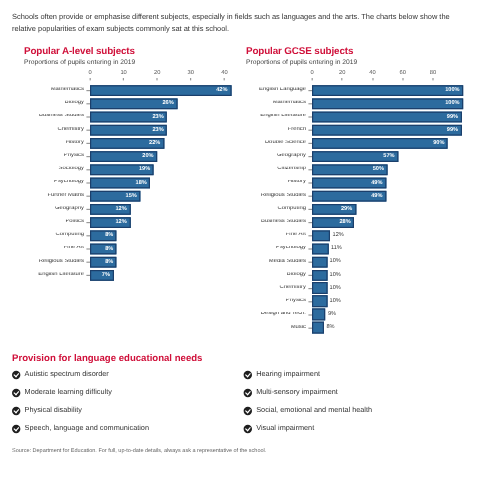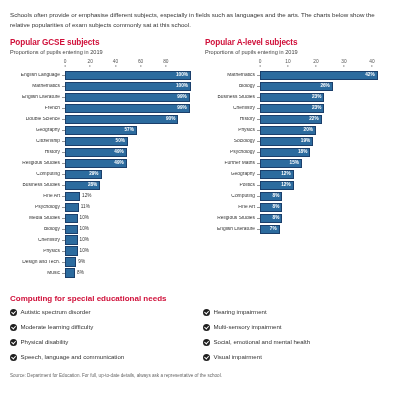--- a/index.html
+++ b/index.html
@@ -151,20 +151,184 @@
 </style>
 </head>
 <body>
 
 <div class="page">
 
   <p class="intro">Schools often provide or emphasise different subjects, especially in fields such as languages and the arts. The charts below show the relative popularities of exam subjects commonly sat at this school.</p>
 
   <div class="charts">
 
+    <div class="chart-col right">
+      <div class="chart-title">Popular A-level subjects</div>
+      <div class="chart-sub">Proportions of pupils entering in 2019</div>
+      <div class="axis-row" id="axis-1">
+          <div class="axis-tick" style="left: 0%;">
+            <span class="tk-label">0</span>
+            <span class="tk-mark"></span>
+          </div>
+          <div class="axis-tick" style="left: 22.2222%;">
+            <span class="tk-label">10</span>
+            <span class="tk-mark"></span>
+          </div>
+          <div class="axis-tick" style="left: 44.4444%;">
+            <span class="tk-label">20</span>
+            <span class="tk-mark"></span>
+          </div>
+          <div class="axis-tick" style="left: 66.6667%;">
+            <span class="tk-label">30</span>
+            <span class="tk-mark"></span>
+          </div>
+          <div class="axis-tick" style="left: 88.8889%;">
+            <span class="tk-label">40</span>
+            <span class="tk-mark"></span>
+          </div>
+        </div>
+      <div class="bars" id="bars-1">
+          <div class="bar-row">
+            <div class="bar-label">Mathematics</div>
+            <div class="bar-axis-stub"></div>
+            <div class="bar-track">
+              <div class="bar-fill" style="width: 93.3333%;">
+                <span class="bar-value-in">42%</span>
+              </div>
+            </div>
+          </div>
+          <div class="bar-row">
+            <div class="bar-label">Biology</div>
+            <div class="bar-axis-stub"></div>
+            <div class="bar-track">
+              <div class="bar-fill" style="width: 57.7778%;">
+                <span class="bar-value-in">26%</span>
+              </div>
+            </div>
+          </div>
+          <div class="bar-row">
+            <div class="bar-label">Business Studies</div>
+            <div class="bar-axis-stub"></div>
+            <div class="bar-track">
+              <div class="bar-fill" style="width: 51.1111%;">
+                <span class="bar-value-in">23%</span>
+              </div>
+            </div>
+          </div>
+          <div class="bar-row">
+            <div class="bar-label">Chemistry</div>
+            <div class="bar-axis-stub"></div>
+            <div class="bar-track">
+              <div class="bar-fill" style="width: 51.1111%;">
+                <span class="bar-value-in">23%</span>
+              </div>
+            </div>
+          </div>
+          <div class="bar-row">
+            <div class="bar-label">History</div>
+            <div class="bar-axis-stub"></div>
+            <div class="bar-track">
+              <div class="bar-fill" style="width: 48.8889%;">
+                <span class="bar-value-in">22%</span>
+              </div>
+            </div>
+          </div>
+          <div class="bar-row">
+            <div class="bar-label">Physics</div>
+            <div class="bar-axis-stub"></div>
+            <div class="bar-track">
+              <div class="bar-fill" style="width: 44.4444%;">
+                <span class="bar-value-in">20%</span>
+              </div>
+            </div>
+          </div>
+          <div class="bar-row">
+            <div class="bar-label">Sociology</div>
+            <div class="bar-axis-stub"></div>
+            <div class="bar-track">
+              <div class="bar-fill" style="width: 42.2222%;">
+                <span class="bar-value-in">19%</span>
+              </div>
+            </div>
+          </div>
+          <div class="bar-row">
+            <div class="bar-label">Psychology</div>
+            <div class="bar-axis-stub"></div>
+            <div class="bar-track">
+              <div class="bar-fill" style="width: 40%;">
+                <span class="bar-value-in">18%</span>
+              </div>
+            </div>
+          </div>
+          <div class="bar-row">
+            <div class="bar-label">Further Maths</div>
+            <div class="bar-axis-stub"></div>
+            <div class="bar-track">
+              <div class="bar-fill" style="width: 33.3333%;">
+                <span class="bar-value-in">15%</span>
+              </div>
+            </div>
+          </div>
+          <div class="bar-row">
+            <div class="bar-label">Geography</div>
+            <div class="bar-axis-stub"></div>
+            <div class="bar-track">
+              <div class="bar-fill" style="width: 26.6667%;">
+                <span class="bar-value-in">12%</span>
+              </div>
+            </div>
+          </div>
+          <div class="bar-row">
+            <div class="bar-label">Politics</div>
+            <div class="bar-axis-stub"></div>
+            <div class="bar-track">
+              <div class="bar-fill" style="width: 26.6667%;">
+                <span class="bar-value-in">12%</span>
+              </div>
+            </div>
+          </div>
+          <div class="bar-row">
+            <div class="bar-label">Computing</div>
+            <div class="bar-axis-stub"></div>
+            <div class="bar-track">
+              <div class="bar-fill" style="width: 17.7778%;">
+                <span class="bar-value-in">8%</span>
+              </div>
+            </div>
+          </div>
+          <div class="bar-row">
+            <div class="bar-label">Fine Art</div>
+            <div class="bar-axis-stub"></div>
+            <div class="bar-track">
+              <div class="bar-fill" style="width: 17.7778%;">
+                <span class="bar-value-in">8%</span>
+              </div>
+            </div>
+          </div>
+          <div class="bar-row">
+            <div class="bar-label">Religious Studies</div>
+            <div class="bar-axis-stub"></div>
+            <div class="bar-track">
+              <div class="bar-fill" style="width: 17.7778%;">
+                <span class="bar-value-in">8%</span>
+              </div>
+            </div>
+          </div>
+          <div class="bar-row">
+            <div class="bar-label">English Literature</div>
+            <div class="bar-axis-stub"></div>
+            <div class="bar-track">
+              <div class="bar-fill" style="width: 15.5556%;">
+                <span class="bar-value-in">7%</span>
+              </div>
+            </div>
+          </div>
+        </div>
+    </div>
+
     <div class="chart-col">
       <div class="chart-title">Popular GCSE subjects</div>
       <div class="chart-sub">Proportions of pupils entering in 2019</div>
       <div class="axis-row" id="axis-0">
           <div class="axis-tick" style="left: 0%;">
             <span class="tk-label">0</span>
             <span class="tk-mark"></span>
           </div>
           <div class="axis-tick" style="left: 20%;">
             <span class="tk-label">20</span>
@@ -343,188 +507,24 @@
             <div class="bar-label">Music</div>
             <div class="bar-axis-stub"></div>
             <div class="bar-track">
               <div class="bar-fill" style="width: 8%;"></div>
               <span class="bar-value-out" style="left: calc(8% + 2px);">8%</span>
             </div>
           </div>
         </div>
     </div>
 
-    <div class="chart-col right">
-      <div class="chart-title">Popular A-level subjects</div>
-      <div class="chart-sub">Proportions of pupils entering in 2019</div>
-      <div class="axis-row" id="axis-1">
-          <div class="axis-tick" style="left: 0%;">
-            <span class="tk-label">0</span>
-            <span class="tk-mark"></span>
-          </div>
-          <div class="axis-tick" style="left: 22.2222%;">
-            <span class="tk-label">10</span>
-            <span class="tk-mark"></span>
-          </div>
-          <div class="axis-tick" style="left: 44.4444%;">
-            <span class="tk-label">20</span>
-            <span class="tk-mark"></span>
-          </div>
-          <div class="axis-tick" style="left: 66.6667%;">
-            <span class="tk-label">30</span>
-            <span class="tk-mark"></span>
-          </div>
-          <div class="axis-tick" style="left: 88.8889%;">
-            <span class="tk-label">40</span>
-            <span class="tk-mark"></span>
-          </div>
-        </div>
-      <div class="bars" id="bars-1">
-          <div class="bar-row">
-            <div class="bar-label">Mathematics</div>
-            <div class="bar-axis-stub"></div>
-            <div class="bar-track">
-              <div class="bar-fill" style="width: 93.3333%;">
-                <span class="bar-value-in">42%</span>
-              </div>
-            </div>
-          </div>
-          <div class="bar-row">
-            <div class="bar-label">Biology</div>
-            <div class="bar-axis-stub"></div>
-            <div class="bar-track">
-              <div class="bar-fill" style="width: 57.7778%;">
-                <span class="bar-value-in">26%</span>
-              </div>
-            </div>
-          </div>
-          <div class="bar-row">
-            <div class="bar-label">Business Studies</div>
-            <div class="bar-axis-stub"></div>
-            <div class="bar-track">
-              <div class="bar-fill" style="width: 51.1111%;">
-                <span class="bar-value-in">23%</span>
-              </div>
-            </div>
-          </div>
-          <div class="bar-row">
-            <div class="bar-label">Chemistry</div>
-            <div class="bar-axis-stub"></div>
-            <div class="bar-track">
-              <div class="bar-fill" style="width: 51.1111%;">
-                <span class="bar-value-in">23%</span>
-              </div>
-            </div>
-          </div>
-          <div class="bar-row">
-            <div class="bar-label">History</div>
-            <div class="bar-axis-stub"></div>
-            <div class="bar-track">
-              <div class="bar-fill" style="width: 48.8889%;">
-                <span class="bar-value-in">22%</span>
-              </div>
-            </div>
-          </div>
-          <div class="bar-row">
-            <div class="bar-label">Physics</div>
-            <div class="bar-axis-stub"></div>
-            <div class="bar-track">
-              <div class="bar-fill" style="width: 44.4444%;">
-                <span class="bar-value-in">20%</span>
-              </div>
-            </div>
-          </div>
-          <div class="bar-row">
-            <div class="bar-label">Sociology</div>
-            <div class="bar-axis-stub"></div>
-            <div class="bar-track">
-              <div class="bar-fill" style="width: 42.2222%;">
-                <span class="bar-value-in">19%</span>
-              </div>
-            </div>
-          </div>
-          <div class="bar-row">
-            <div class="bar-label">Psychology</div>
-            <div class="bar-axis-stub"></div>
-            <div class="bar-track">
-              <div class="bar-fill" style="width: 40%;">
-                <span class="bar-value-in">18%</span>
-              </div>
-            </div>
-          </div>
-          <div class="bar-row">
-            <div class="bar-label">Further Maths</div>
-            <div class="bar-axis-stub"></div>
-            <div class="bar-track">
-              <div class="bar-fill" style="width: 33.3333%;">
-                <span class="bar-value-in">15%</span>
-              </div>
-            </div>
-          </div>
-          <div class="bar-row">
-            <div class="bar-label">Geography</div>
-            <div class="bar-axis-stub"></div>
-            <div class="bar-track">
-              <div class="bar-fill" style="width: 26.6667%;">
-                <span class="bar-value-in">12%</span>
-              </div>
-            </div>
-          </div>
-          <div class="bar-row">
-            <div class="bar-label">Politics</div>
-            <div class="bar-axis-stub"></div>
-            <div class="bar-track">
-              <div class="bar-fill" style="width: 26.6667%;">
-                <span class="bar-value-in">12%</span>
-              </div>
-            </div>
-          </div>
-          <div class="bar-row">
-            <div class="bar-label">Computing</div>
-            <div class="bar-axis-stub"></div>
-            <div class="bar-track">
-              <div class="bar-fill" style="width: 17.7778%;">
-                <span class="bar-value-in">8%</span>
-              </div>
-            </div>
-          </div>
-          <div class="bar-row">
-            <div class="bar-label">Fine Art</div>
-            <div class="bar-axis-stub"></div>
-            <div class="bar-track">
-              <div class="bar-fill" style="width: 17.7778%;">
-                <span class="bar-value-in">8%</span>
-              </div>
-            </div>
-          </div>
-          <div class="bar-row">
-            <div class="bar-label">Religious Studies</div>
-            <div class="bar-axis-stub"></div>
-            <div class="bar-track">
-              <div class="bar-fill" style="width: 17.7778%;">
-                <span class="bar-value-in">8%</span>
-              </div>
-            </div>
-          </div>
-          <div class="bar-row">
-            <div class="bar-label">English Literature</div>
-            <div class="bar-axis-stub"></div>
-            <div class="bar-track">
-              <div class="bar-fill" style="width: 15.5556%;">
-                <span class="bar-value-in">7%</span>
-              </div>
-            </div>
-          </div>
-        </div>
-    </div>
-
   </div>
 
   <div class="sen-section">
-    <div class="sen-title">Computing for special educational needs</div>
+    <div class="sen-title">Provision for language educational needs</div>
     <div class="sen-grid" id="sen-grid">
         <div class="sen-item">
           <span class="check-icon"></span>
           <span class="sen-label">Autistic spectrum disorder</span>
         </div>
         <div class="sen-item">
           <span class="check-icon"></span>
           <span class="sen-label">Hearing impairment</span>
         </div>
         <div class="sen-item">

